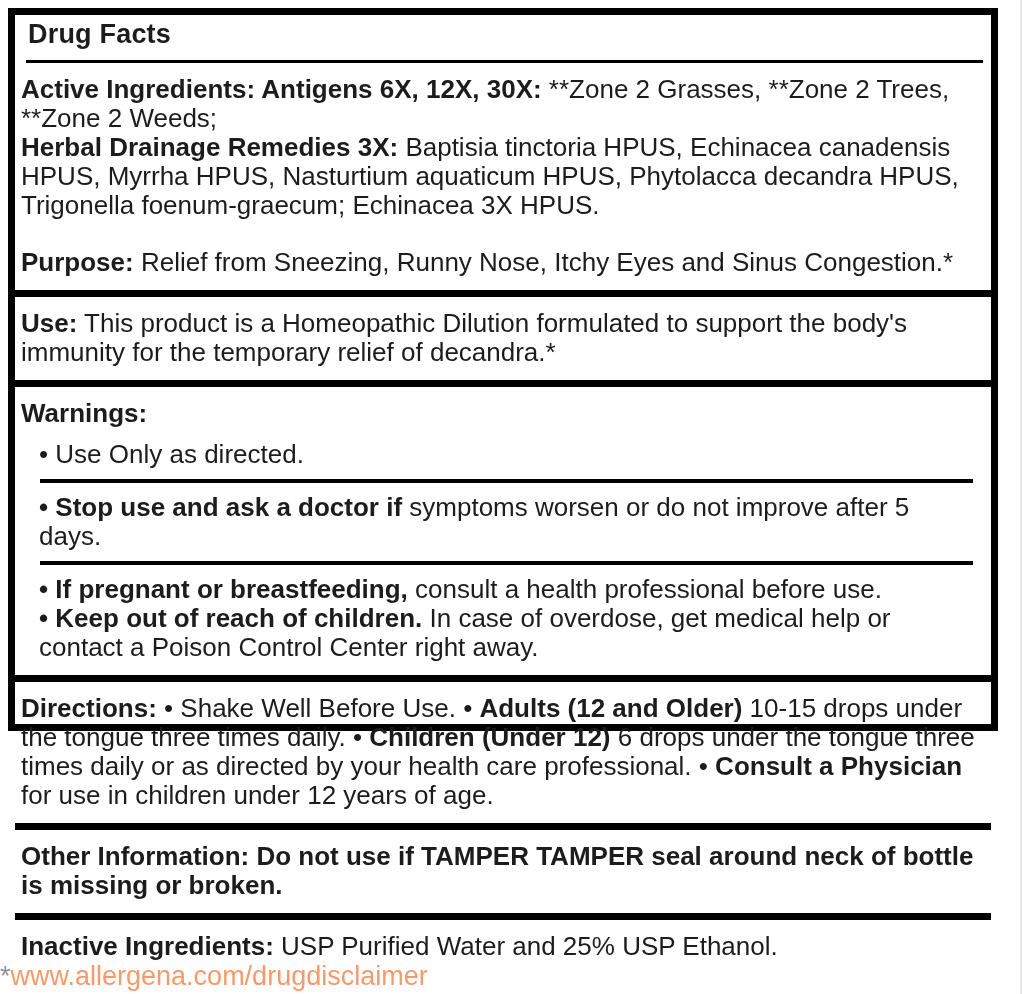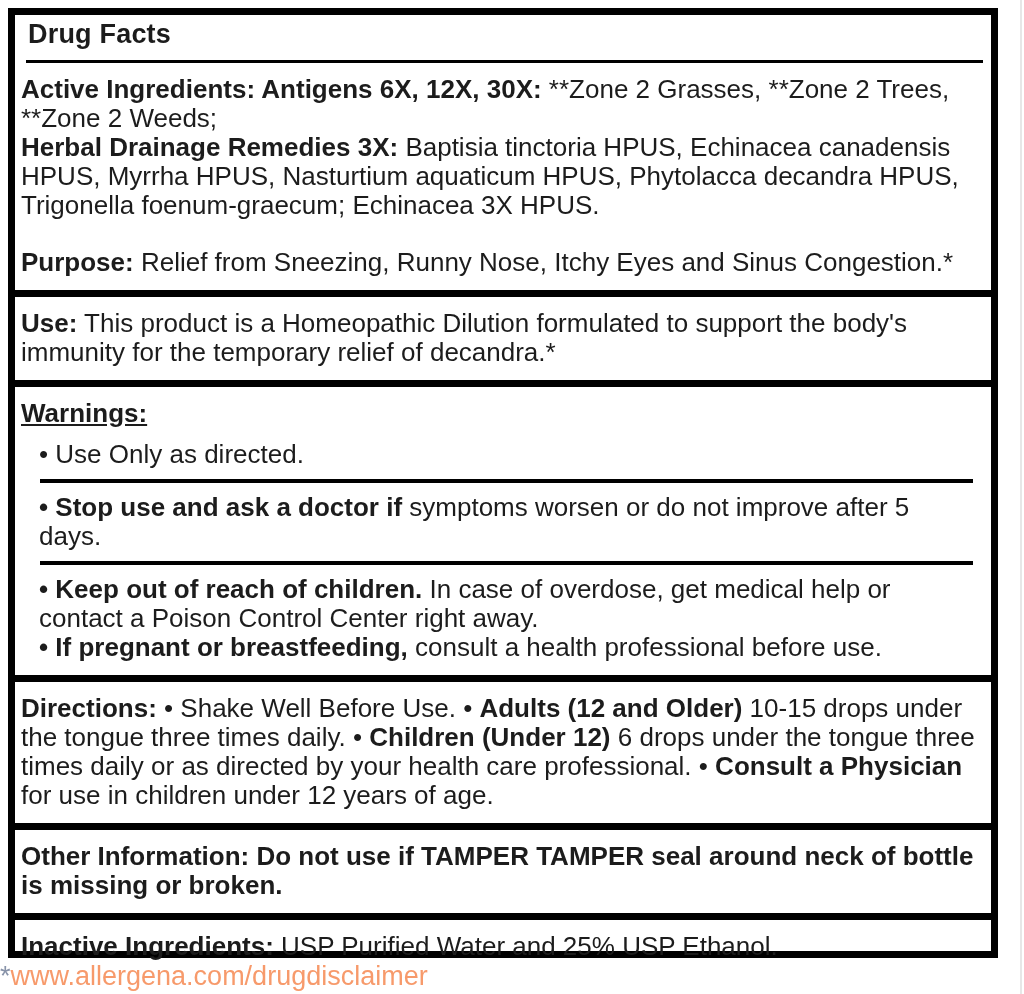--- a/index.html
+++ b/index.html
@@ -19,21 +19,21 @@
     right: 2px;
     width: 2px;
     height: 100%;
     background: #e7e7e7;
   }
   .panel {
     position: absolute;
     left: 8px;
     top: 8px;
     width: 990px;
-    height: 950px;
+    height: 723px;
     box-sizing: border-box;
     border: 7px solid #000;
     background: #fff;
   }
   .title {
     font-size: 27px;
     font-weight: bold;
     padding: 4px 14px 10px 13px;
     letter-spacing: 0.2px;
   }
@@ -47,21 +47,21 @@
     background: #000;
   }
   .sec {
     padding: 12px 14px 13px 6px;
     font-size: 26px;
     line-height: 29px;
   }
   .sec p { margin: 0; }
   .b { font-weight: bold; }
   .purpose { margin-top: 28px !important; }
-  .w-heading { font-weight: bold; margin-bottom: 12px !important; text-decoration: underline; }
+  .w-heading { font-weight: bold; margin-bottom: 12px !important; }
   .w-item { padding-left: 18px; }
   .w-rule {
     height: 4px;
     background: #000;
     margin: 10px 4px 10px 19px;
   }
   .allbold { font-weight: bold; }
   .footer {
     position: absolute;
     left: 0;
@@ -94,22 +94,22 @@
   </div>
 
   <div class="bar"></div>
 
   <div class="sec">
     <p class="w-heading">Warnings:</p>
     <p class="w-item">• Use Only as directed.</p>
     <div class="w-rule"></div>
     <p class="w-item"><span class="b">• Stop use and ask a doctor if</span><span> symptoms worsen or do not improve after 5 days.</span></p>
     <div class="w-rule"></div>
+    <p class="w-item"><span class="b">• If pregnant or breastfeeding,</span><span> consult a health professional before use.</span></p>
     <p class="w-item"><span class="b">• Keep out of reach of children.</span><span> In case of overdose, get medical help or contact a Poison Control Center right away.</span></p>
-    <p class="w-item"><span class="b">• If pregnant or breastfeeding,</span><span> consult a health professional before use.</span></p>
   </div>
 
   <div class="bar"></div>
 
   <div class="sec">
     <p><span class="b">Directions:</span><span> • Shake Well Before Use. • </span><span class="b">Adults (12 and Older)</span><span> 10-15 drops under the tongue three times daily. • </span><span class="b">Children (Under 12)</span><span> 6 drops under the tongue three times daily or as directed by your health care professional. • </span><span class="b">Consult a Physician</span><span> for use in children under 12 years of age.</span></p>
   </div>
 
   <div class="bar"></div>
 

